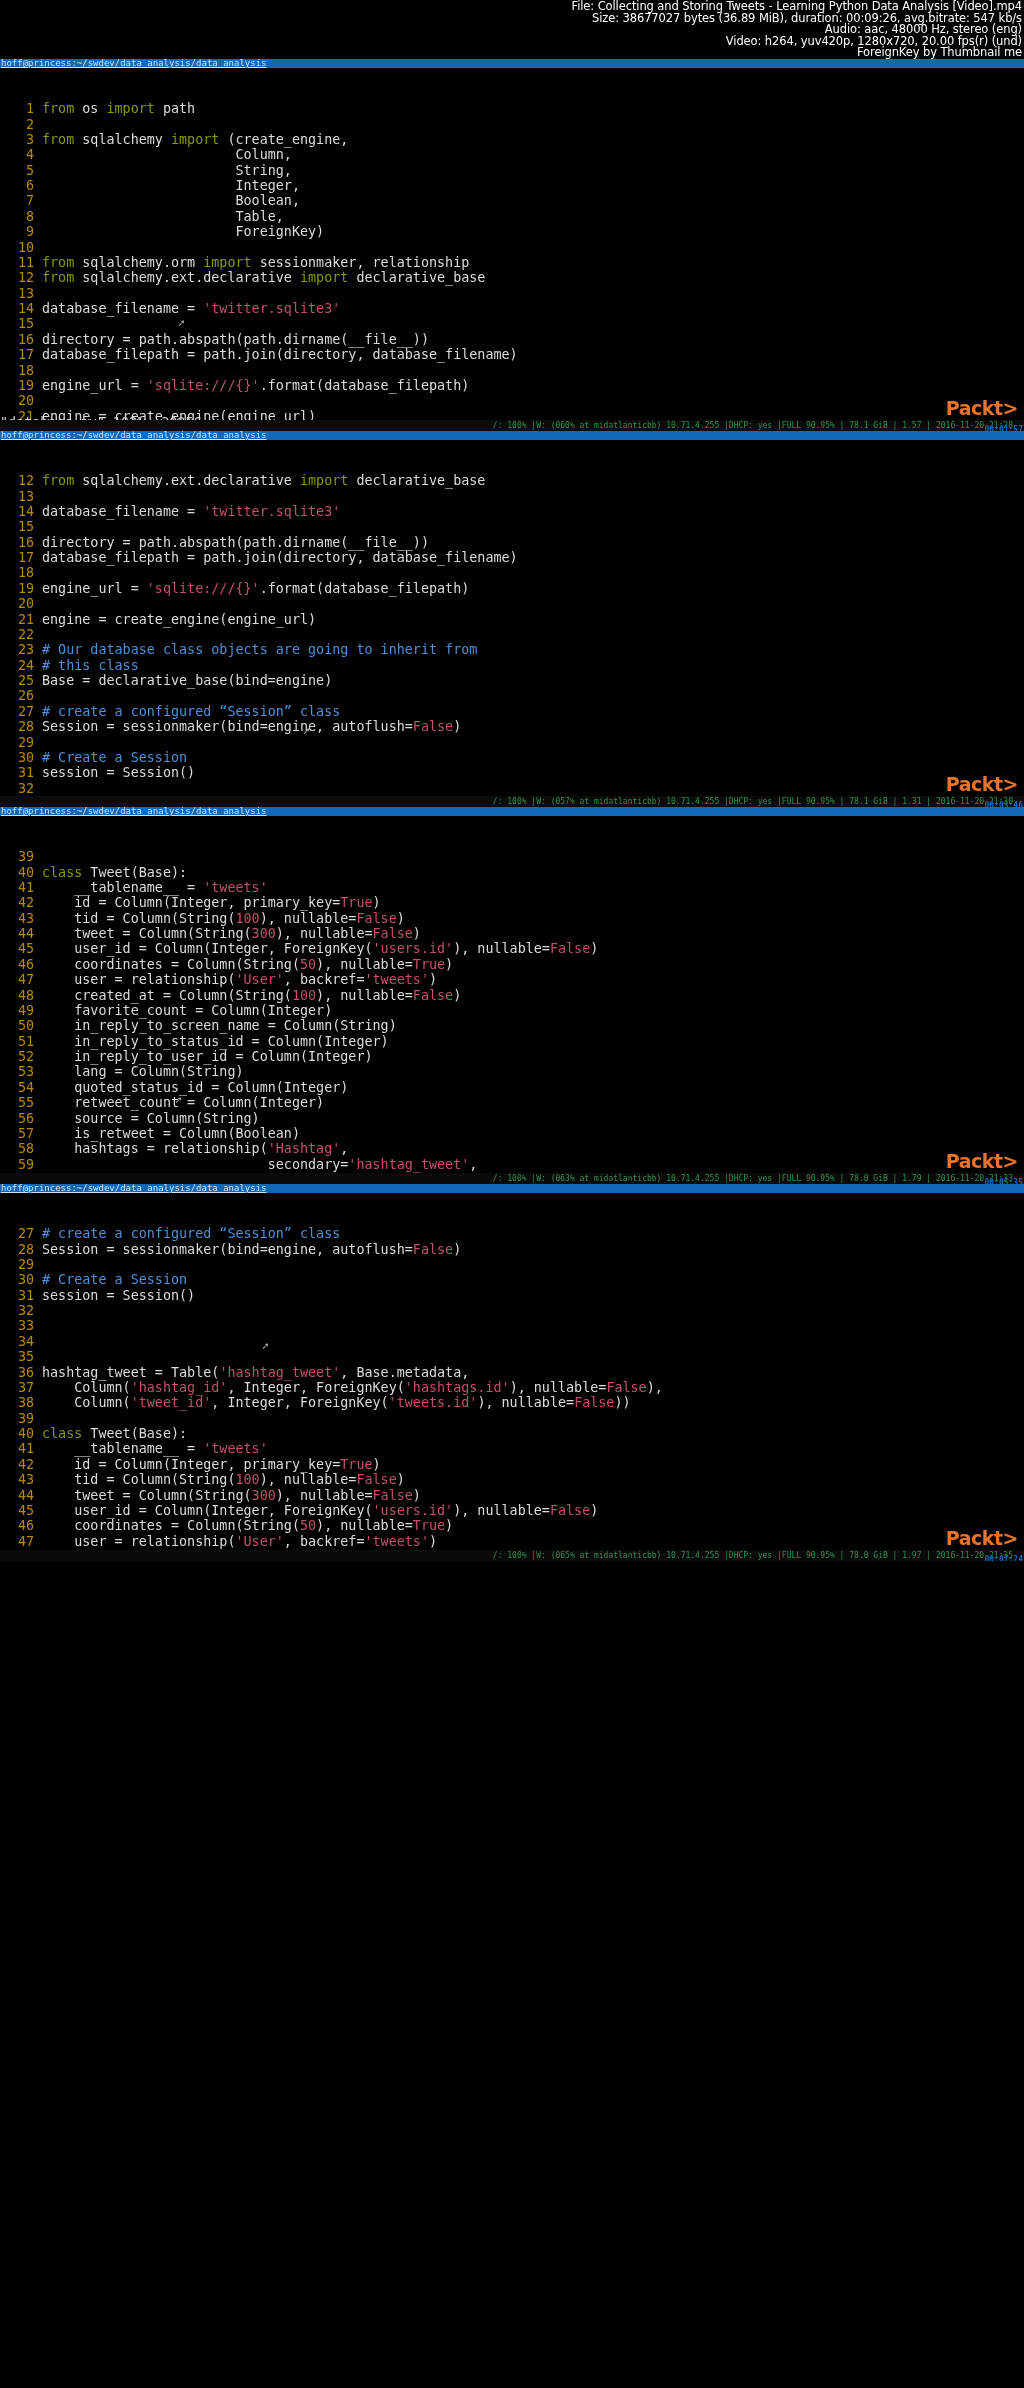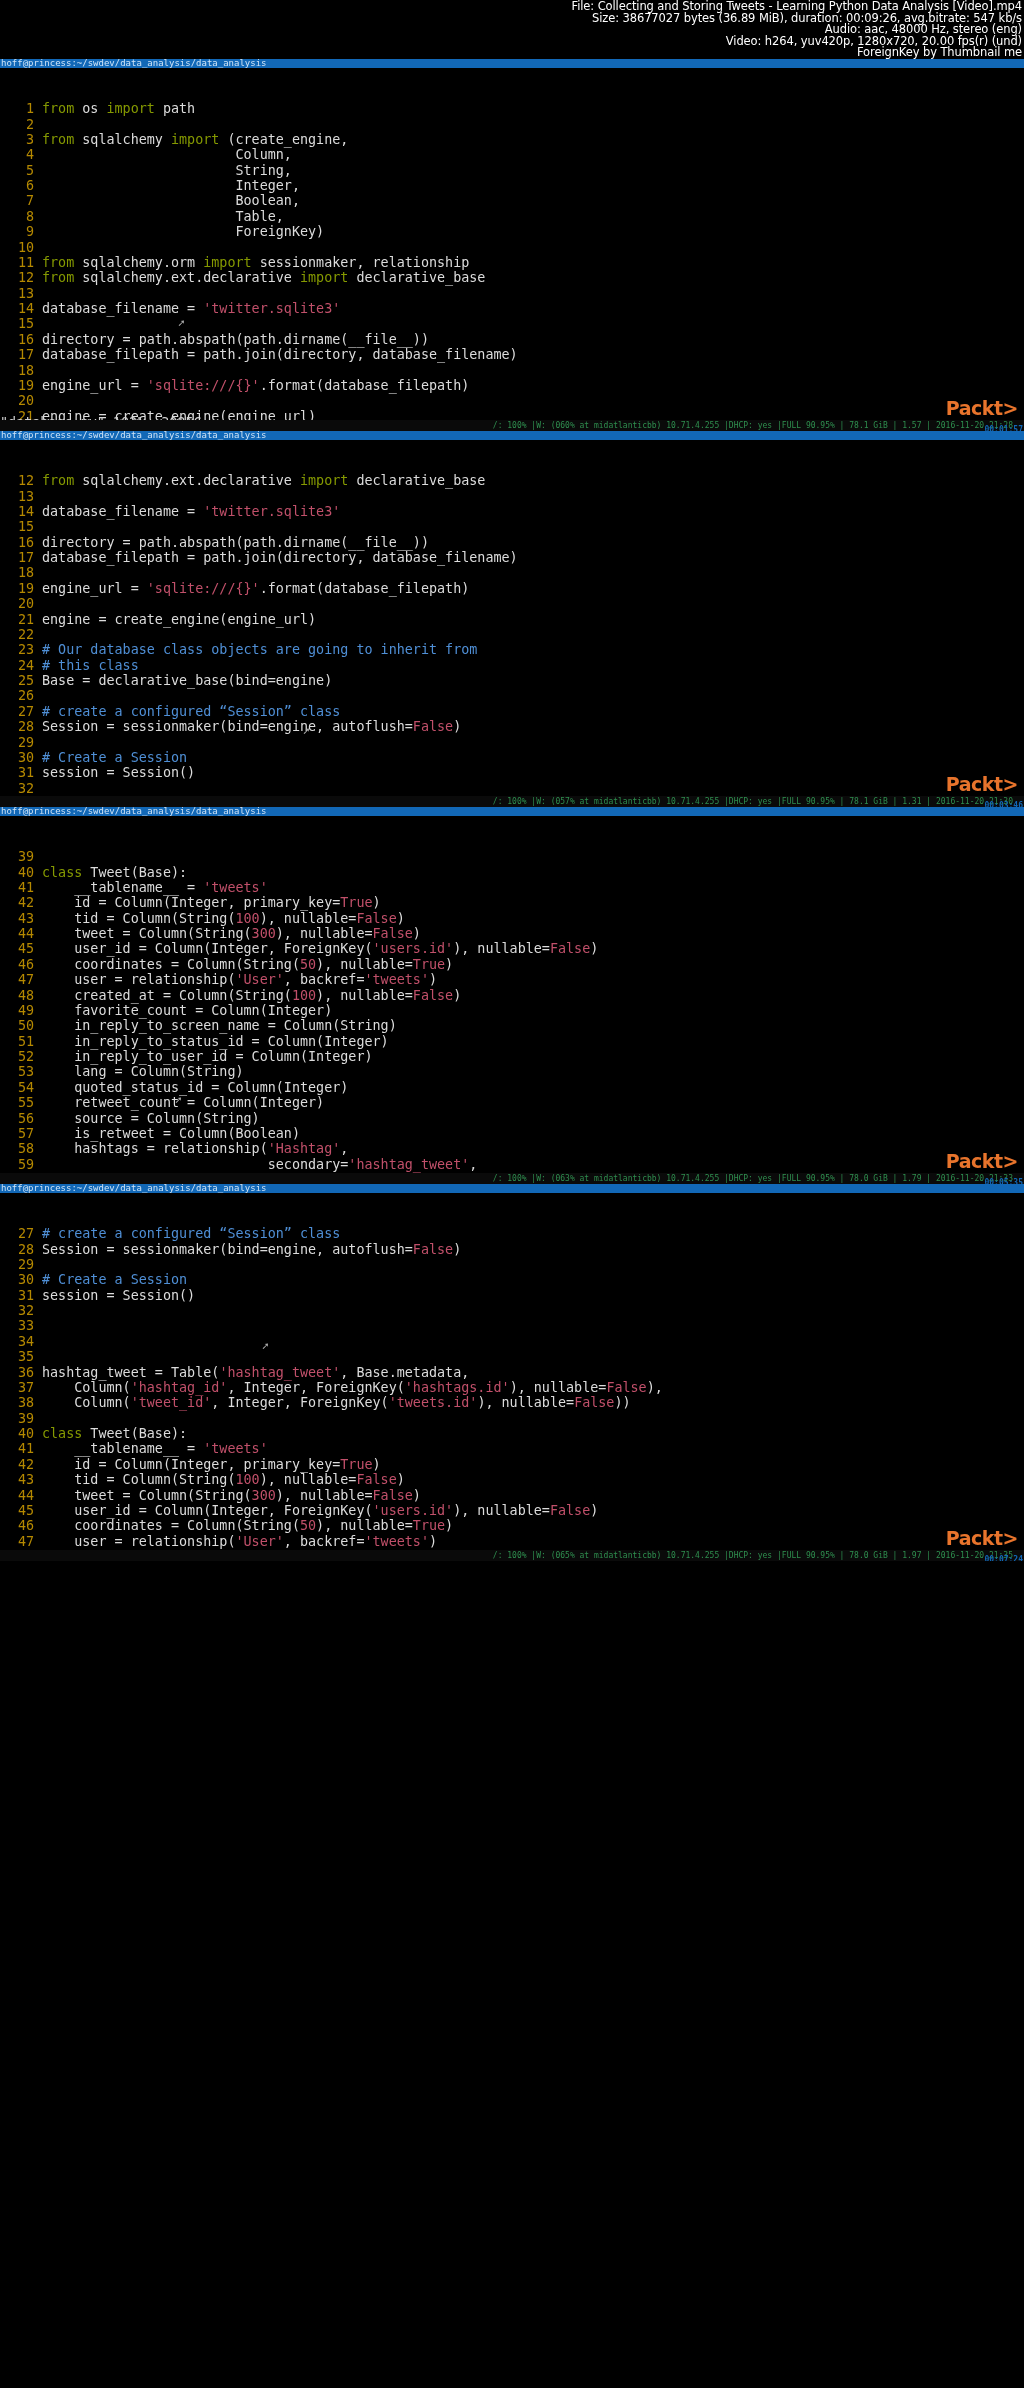--- a/index.html
+++ b/index.html
@@ -20,20 +20,21 @@
   .panel-h1{height:372px;}
   .panel-h2{height:376px;}
   .panel-h3{height:377px;}
   .panel-h4{height:377px;}
 
   .tmuxtitle{
     background:#1268b7;color:#cfe4f7;
     font-size:9px;line-height:9.5px;height:9.5px;
     padding-left:1px;white-space:nowrap;overflow:hidden;
     font-family:"DejaVu Sans Mono","Liberation Mono",monospace;
+    text-decoration:underline;
   }
   .vim{
     position:relative;
     padding:2px 0 0 0;
     font-size:13.4px;
     line-height:15.38px;
     white-space:pre;
   }
   .ln{
     display:inline-block;width:34px;text-align:right;

